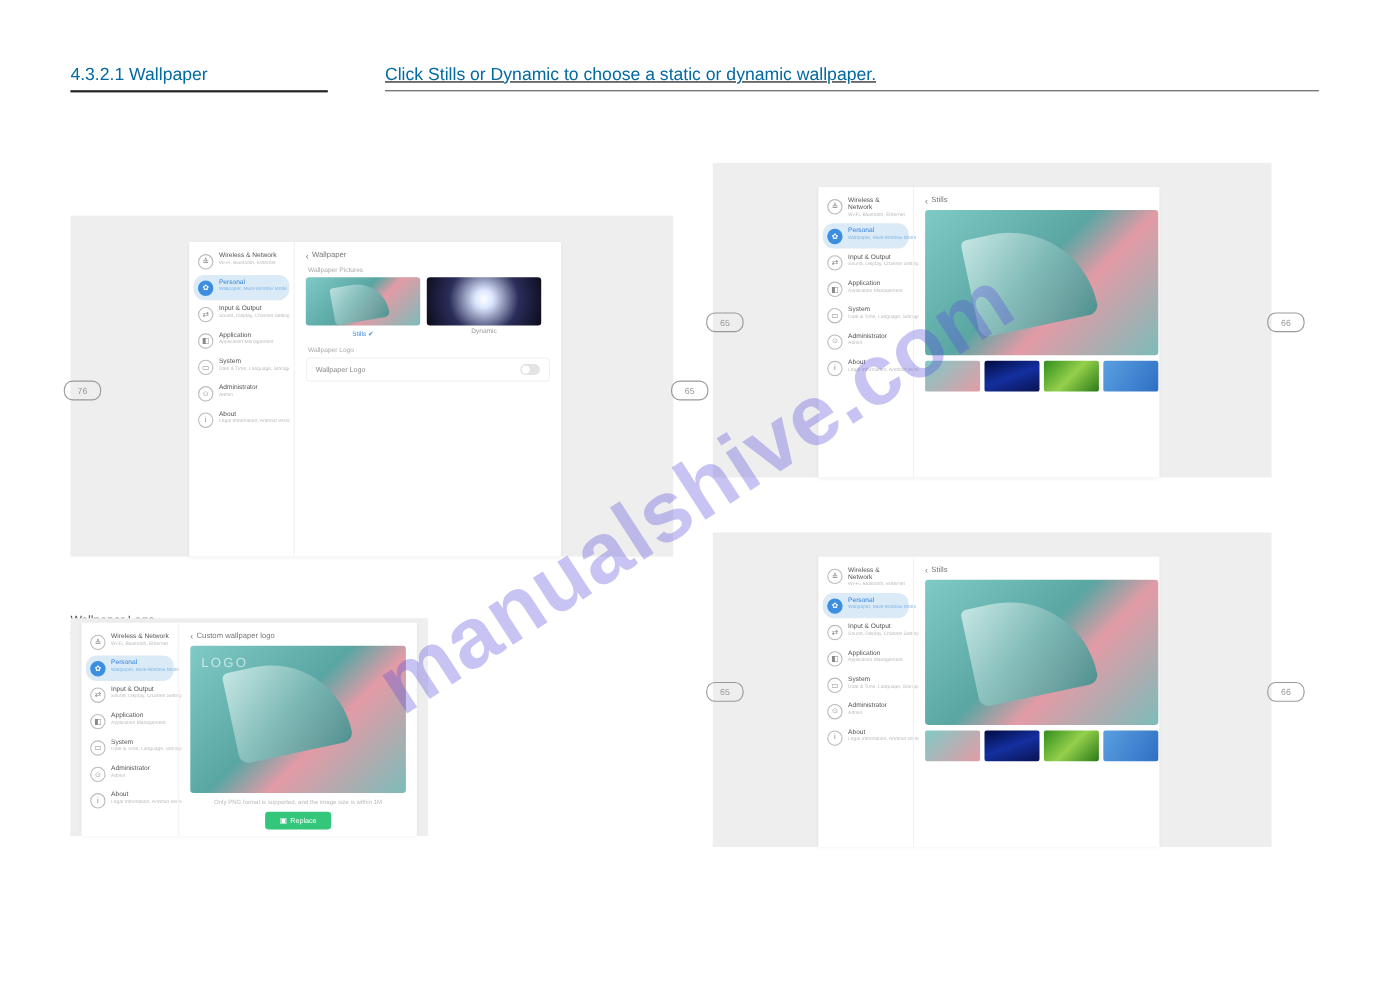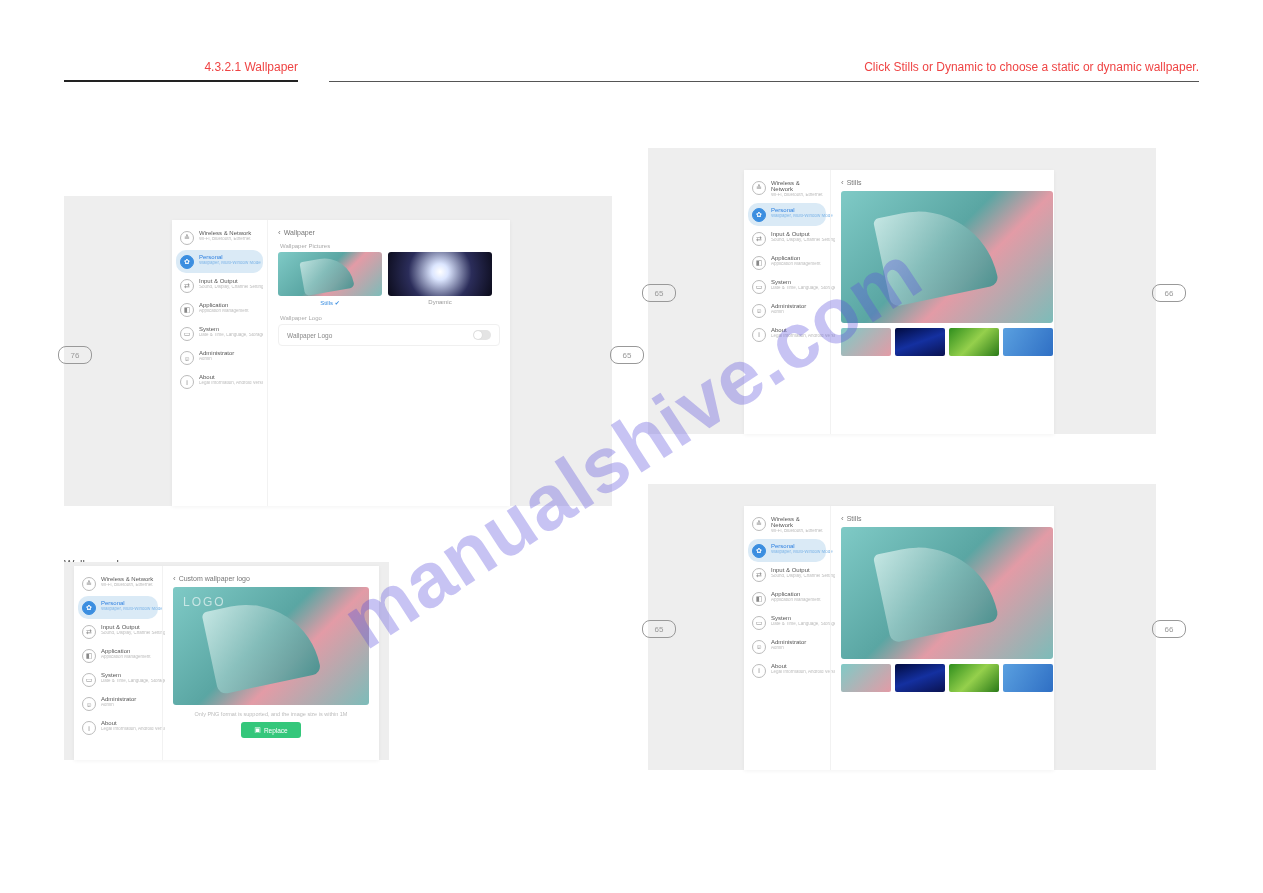--- a/index.html
+++ b/index.html
@@ -10,27 +10,26 @@
     background: #fff;
     position: relative;
     width: 1263px;
     height: 893px;
     overflow: hidden;
   }
 
   
   .top-row { display:flex; }
   .left-col-hdr { width: 234px; }
-  .right-col-hdr { flex:1; margin-left:31px; }
+  .right-col-hdr { flex:1; margin-left:52px;text-decoration:underline; }
   .section-head {
-    font-size:12px; color:#ef4444;
+    font-size:16px; color:#0369a1;
     border-bottom:1px solid #555;
     padding-bottom:4px;
     min-height:22px;
-    text-align:right;
   }
   .section-head.dark { border-bottom:2px solid #222; }
 
   
   .pg { width:34px; height:18px; border:1px solid #999; border-radius:8px;
         font-size:8px; color:#999; display:flex; align-items:center;
         justify-content:center; position:absolute; }
 
   
   .frame { background:#eeeeee; position:relative; }
@@ -80,21 +79,21 @@
   .preview-big::after{content:"";position:absolute;left:40px;top:16px;width:110px;height:90px;border-radius:6px 90px 10px 10px;background:linear-gradient(135deg,#d0ece9,#3c8f8c); transform:rotate(-12deg); opacity:.88;}
 
   .thumb-row { display:flex; gap:4px; margin-top:5px;}
   .th { width:50px; height:28px; border-radius:2px;}
   .th.a{ background:linear-gradient(135deg,#7fcac6,#e39ba6);}
   .th.b{ background:linear-gradient(160deg,#010b3f,#1430a0,#0a1250);}
   .th.c{ background:linear-gradient(135deg,#2f8e1d,#95d04c,#2a7a18);}
   .th.d{ background:linear-gradient(120deg,#5aa0e0,#2f6fc4);}
 
   
-  .logo-prev { width:100%; height:118px; border-radius:3px; background:linear-gradient(135deg,#7fcac6 0%,#5aa6a3 45%,#e39ba6 62%,#7cbcb9 100%); position:relative; margin-top:4px;}
+  .logo-prev { width:100%; height:134px; border-radius:3px; background:linear-gradient(135deg,#7fcac6 0%,#5aa6a3 45%,#e39ba6 62%,#7cbcb9 100%); position:relative; margin-top:4px;}
   .logo-prev::after{content:"";position:absolute;left:36px;top:14px;width:105px;height:84px;border-radius:6px 84px 10px 10px;background:linear-gradient(135deg,#d0ece9,#3c8f8c); transform:rotate(-12deg); opacity:.88;}
   .logo-word { position:absolute; top:8px; left:10px; color:rgba(255,255,255,.6); font-size:12px; letter-spacing:2px; z-index:2;}
   .hint { font-size:5.5px; color:#bbb; text-align:center; margin-top:6px;}
   .btn-replace { margin:5px auto 0 auto; width:60px; height:16px; background:#34c77b; color:#fff;
                  font-size:6.5px; border-radius:3px; display:flex; align-items:center; justify-content:center;}
   .btn-replace .ico{ margin-right:3px; font-size:7px;}
 
   .sub-heading { font-size:11px; color:#555; border-bottom:1px solid #777; padding-bottom:3px;
                  width:198px; margin:38px 0 12px 0; min-height:18px;}
 

